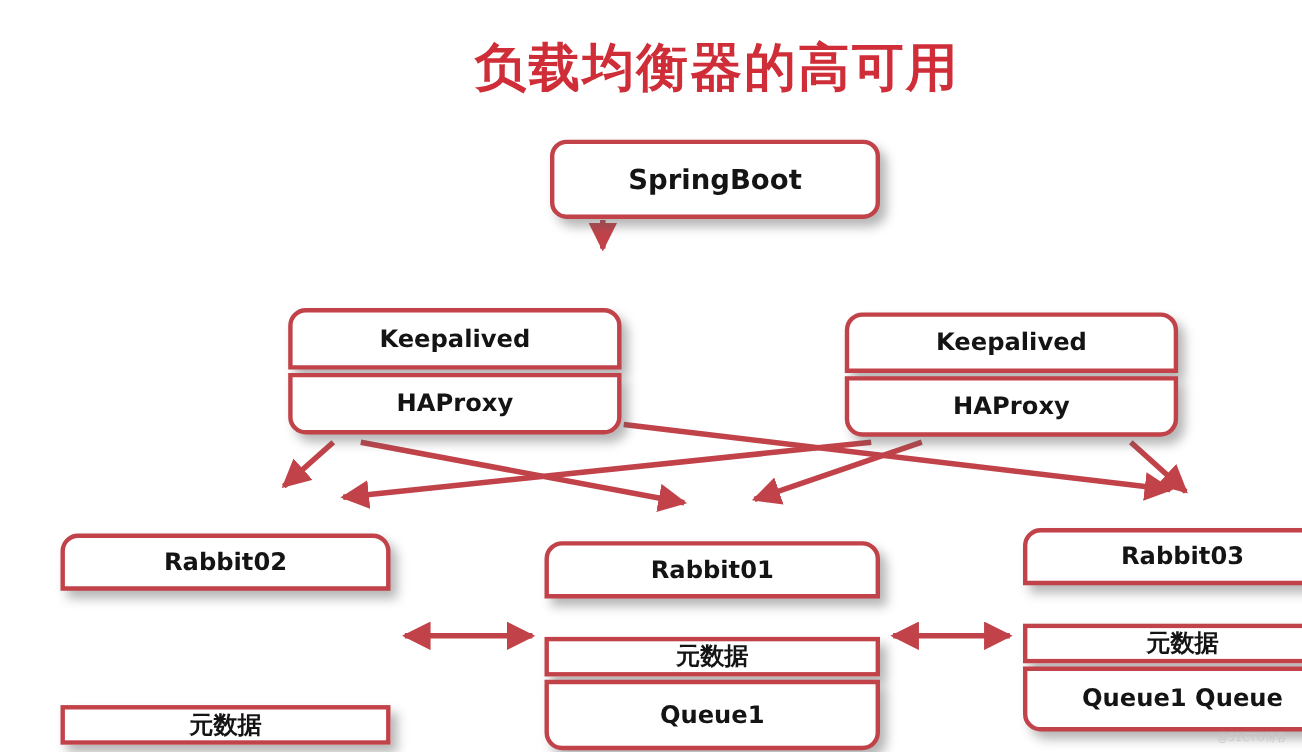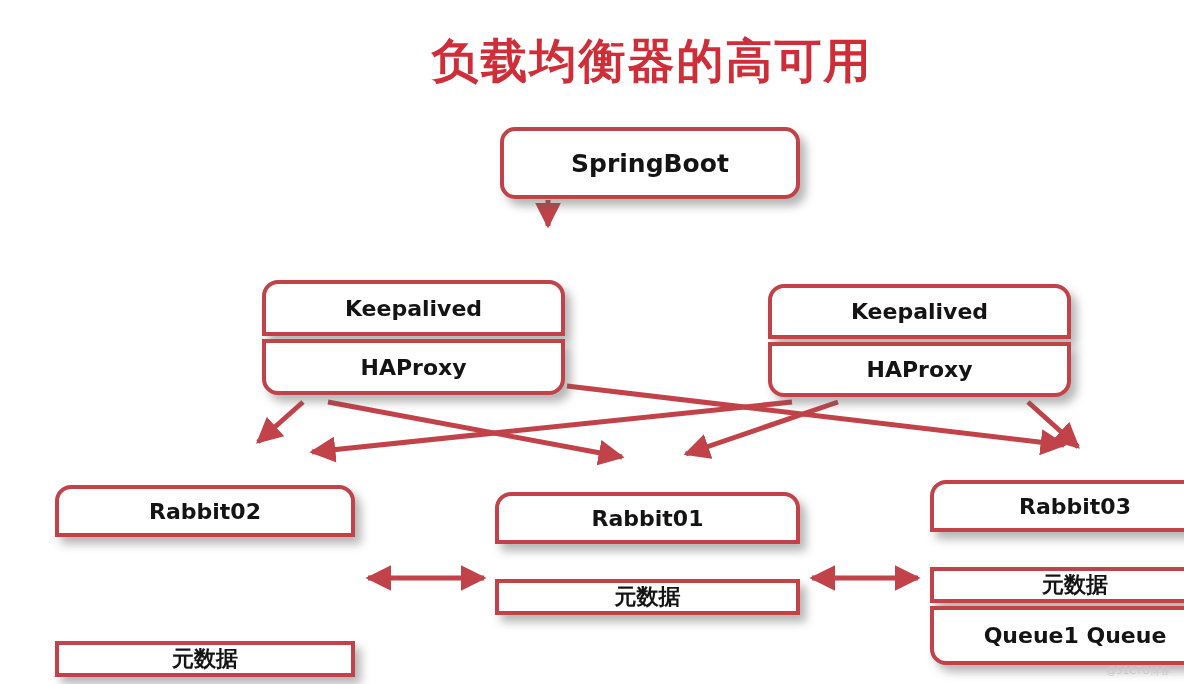--- a/index.html
+++ b/index.html
@@ -90,20 +90,21 @@
   </div>
 
   <div class="node rabbit" id="rabbit02">
     <div class="sec first">Rabbit02</div>
     <div class="sec">元数据</div>
   </div>
 
   <div class="node rabbit" id="rabbit01">
     <div class="sec first">Rabbit01</div>
     <div class="sec">元数据</div>
+    <div class="sec last">Queue1</div>
   </div>
 
   <div class="node rabbit" id="rabbit03">
     <div class="sec first">Rabbit03</div>
     <div class="sec">元数据</div>
     <div class="sec last">Queue1 Queue</div>
   </div>
 
   <div class="watermark">@51CTO博客</div>
 

